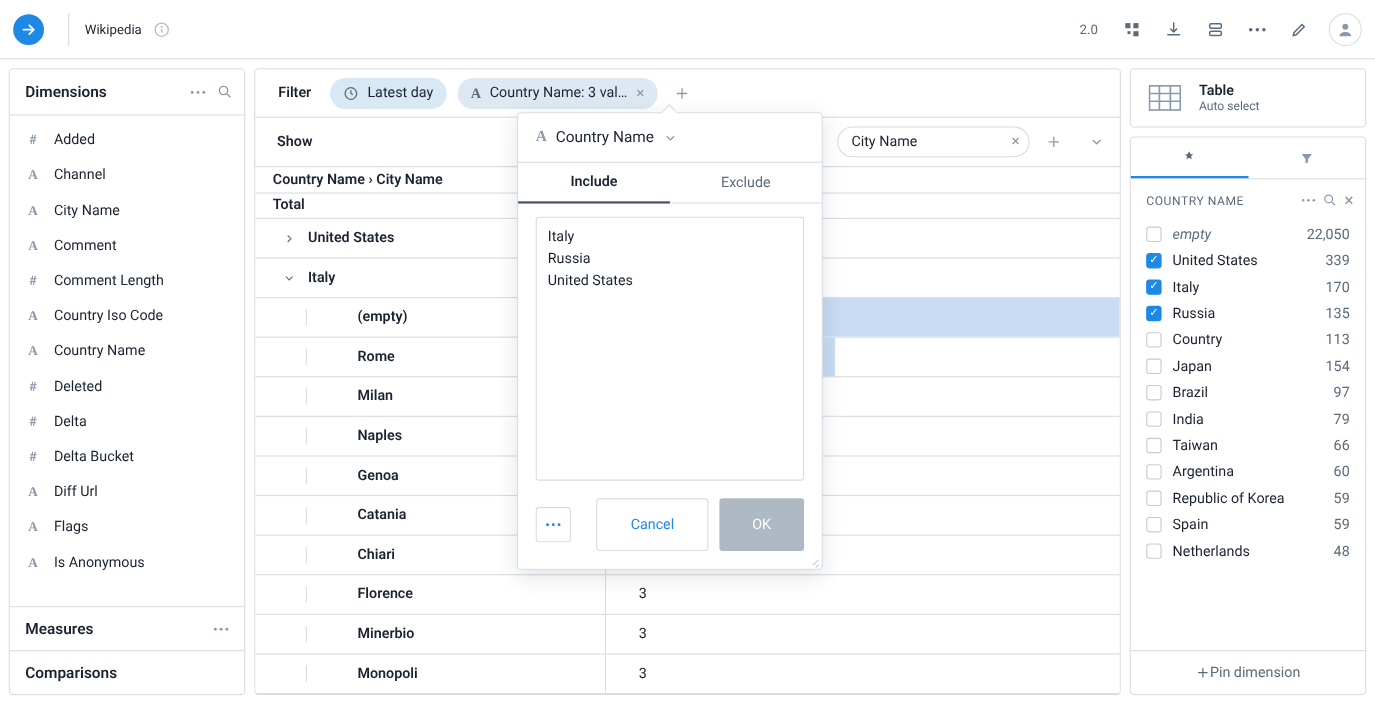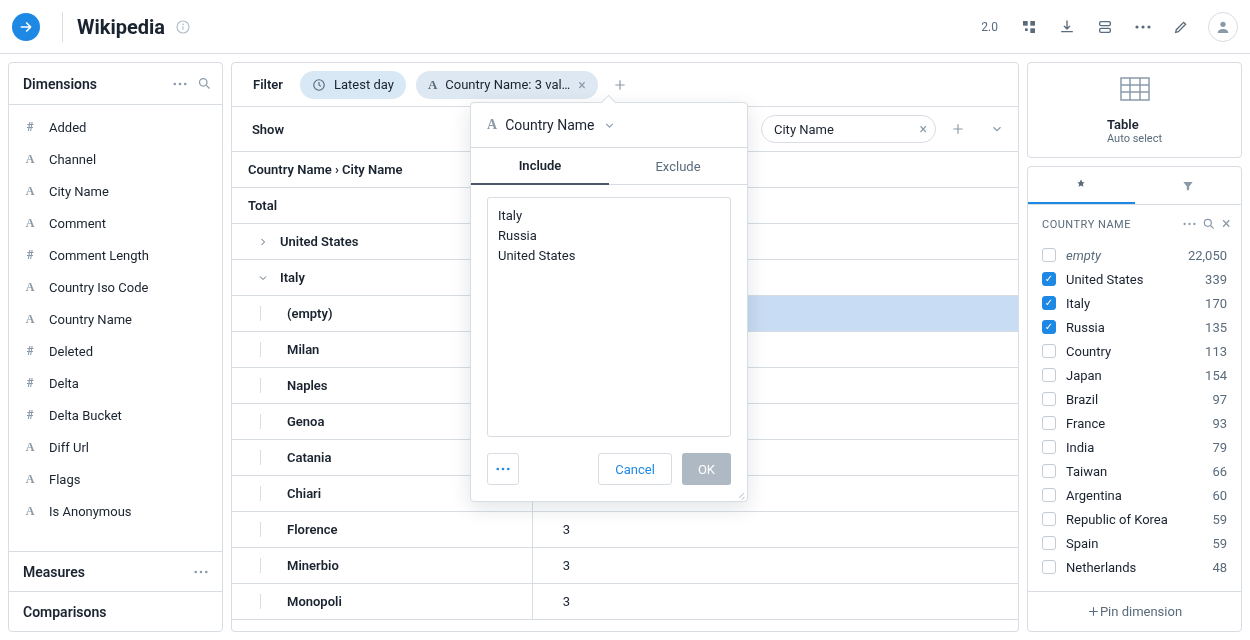--- a/index.html
+++ b/index.html
@@ -33,21 +33,21 @@
     align-items: center;
     padding: 0 12px;
   }
   .logo {
     width: 28px; height: 28px; border-radius: 50%;
     background: var(--blue); display:flex; align-items:center; justify-content:center;
     margin-right: 8px;
   }
   .logo svg { stroke: #fff; }
   .vr { width:1px; height:30px; background:var(--border); margin:0 14px; }
-  .title { font-size: 20px; font-weight:700; }
+  .title { font-size: 12px; font-weight:400; }
   .info-icon { margin-left: 10px; color:#b3bec8; }
   .spacer { flex:1; }
   .hdr-right { display:flex; align-items:center; gap:16px; color: var(--muted); }
   .hdr-right .ver { font-size:12px; color:var(--muted); margin-right:4px;}
   .icon-btn { width:22px; height:22px; display:flex; align-items:center; justify-content:center; color:var(--muted); }
   .avatar { width:30px; height:30px; border-radius:50%; border:1px solid var(--border); display:flex; align-items:center; justify-content:center; color:#8a9aa9;}
   
   
   .layout { display:flex; height: calc(640px - 54px); padding:8px; gap:8px;}
   .left-panel { width:215px; display:flex; flex-direction:column; border:1px solid var(--border); border-radius:4px;}
@@ -79,26 +79,26 @@
   .chev-down { color:#8a9aa9; }
 
   
   .table-area { flex:1; border:1px solid var(--border); border-top:none; border-radius:0 0 4px 4px; overflow:hidden; display:flex; flex-direction:column;}
   .thead-row { height:36px; display:flex; align-items:center; padding:0 16px; font-weight:600; border-bottom:1px solid var(--border); font-size:13px;}
   .data-row { height:36px; display:flex; align-items:center; border-bottom:1px solid var(--border); font-size:13px; position:relative;}
   .data-row .label-cell { flex:0 0 302px; padding-left:16px; display:flex; align-items:center; gap:10px; font-weight:600; z-index:2;}
   .data-row .value-cell { width:50px; text-align:right; padding-right:12px; z-index:2; color:var(--text); border-left:1px solid var(--border); height:100%; display:flex; align-items:center; justify-content:flex-end;}
   .data-row .bar-cell { flex:1; height:100%; position:relative; z-index:1;}
   .data-row .bar { position:absolute; left:0; top:0; bottom:0; background:var(--bar);}
-  .data-row.sub .label-cell { padding-left:26px; border-left:1px solid var(--border); margin-left:28px; flex:0 0 272px;}
+  .data-row.sub .label-cell { padding-left:46px; border-left:1px solid var(--border); margin-left:46px; flex:0 0 272px;}
   .data-row.group .label-cell { padding-left:24px;}
   .caret-btn { width:14px; display:flex; justify-content:center; color:var(--muted);}
 
   
-  .viz-card { border:1px solid var(--border); border-radius:4px; padding:12px 14px; display:flex; align-items:center; gap:14px;flex-direction:column;}
+  .viz-card { border:1px solid var(--border); border-radius:4px; padding:12px 14px; display:flex; align-items:center; gap:14px;}
   .viz-icon { width:34px; height:28px; display:flex; align-items:center; justify-content:center;}
   .viz-icon svg { stroke:#8a9aa9;}
   .viz-title { font-weight:600; font-size:13px;}
   .viz-sub { font-size:11px; color:var(--muted);}
   .facet-card { flex:1; border:1px solid var(--border); border-radius:4px; display:flex; flex-direction:column; min-height:0;}
   .facet-tabs { height:38px; display:flex; border-bottom:1px solid var(--border);}
   .facet-tab { flex:1; display:flex; align-items:center; justify-content:center; color:#8a9aa9;}
   .facet-tab.active { border-bottom:2px solid var(--blue); color:var(--muted);}
   .facet-head { height:38px; display:flex; align-items:center; padding:0 10px 0 14px; font-size:11px; letter-spacing:0.5px; color:var(--muted); gap:6px;}
   .facet-head .grow { flex:1;}
@@ -132,21 +132,21 @@
   .pop-head { height:44px; display:flex; align-items:center; padding:0 16px; gap:8px; color:var(--muted); font-size:14px;}
   .pop-head .label { color:var(--text);}
   .pop-tabs { height:38px; display:flex; border-top:1px solid var(--border); border-bottom:1px solid var(--border);}
   .pop-tab { flex:1; display:flex; align-items:center; justify-content:center; font-size:13px; color:var(--muted);}
   .pop-tab.active { color:var(--text); font-weight:600; border-bottom:2px solid #4a5568; margin-bottom:-1px;}
   .pop-body { padding:12px 16px 16px 16px;}
   .pop-textarea { width:100%; height:240px; border:1px solid var(--border); border-radius:3px; padding:8px 10px; font-size:13px; line-height:20px; resize:none; white-space:pre; overflow:auto; font-family:inherit;}
   .pop-footer { display:flex; align-items:center; padding:0 16px 16px 16px; gap:10px;}
   .sq-btn { width:32px; height:32px; border:1px solid var(--border); border-radius:3px; display:flex; align-items:center; justify-content:center; color:var(--blue);}
   .pop-footer .grow{flex:1;}
-  .btn { height:32px; padding:0 16px; border-radius:3px; font-size:13px; display:flex; align-items:center;}
+  .btn { height:48px; padding:0 30px; border-radius:3px; font-size:13px; display:flex; align-items:center;}
   .btn.cancel { border:1px solid var(--border); color:var(--blue); background:#fff;}
   .btn.ok { background:#aeb9c4; color:#fff; border:none;}
   .resize-handle { position:absolute; right:2px; bottom:2px; width:10px; height:10px;}
   .resize-handle::before, .resize-handle::after { content:""; position:absolute; background:#c2ccd6;}
   .resize-handle::before { right:0; bottom:3px; width:7px; height:1px; transform:rotate(-45deg);}
   .resize-handle::after { right:0; bottom:0; width:4px; height:1px; transform:rotate(-45deg);}
 
   svg { display:block; }
 </style>
 </head>
@@ -404,20 +404,29 @@
             <div class="label-cell">
               <span>(empty)</span>
             </div>
             <div class="value-cell"></div>
             <div class="bar-cell">
               <div class="bar" style="width:100%"></div>
             </div>
           </div>
           <div class="data-row sub">
             <div class="label-cell">
+              <span>Rome</span>
+            </div>
+            <div class="value-cell"></div>
+            <div class="bar-cell">
+              <div class="bar" style="width:38%"></div>
+            </div>
+          </div>
+          <div class="data-row sub">
+            <div class="label-cell">
               <span>Milan</span>
             </div>
             <div class="value-cell"></div>
             <div class="bar-cell">
               <div class="bar" style="width:0%"></div>
             </div>
           </div>
           <div class="data-row sub">
             <div class="label-cell">
               <span>Naples</span>
@@ -563,25 +572,20 @@
             <span class="fname">Japan</span>
             <span class="fnum">154</span>
           </div>
           <div class="facet-row">
             <span class="cb"></span>
             <span class="fname">Brazil</span>
             <span class="fnum">97</span>
           </div>
           <div class="facet-row">
             <span class="cb"></span>
-            <span class="fname">France</span>
-            <span class="fnum">93</span>
-          </div>
-          <div class="facet-row">
-            <span class="cb"></span>
             <span class="fname">India</span>
             <span class="fnum">79</span>
           </div>
           <div class="facet-row">
             <span class="cb"></span>
             <span class="fname">Taiwan</span>
             <span class="fnum">66</span>
           </div>
           <div class="facet-row">
             <span class="cb"></span>

